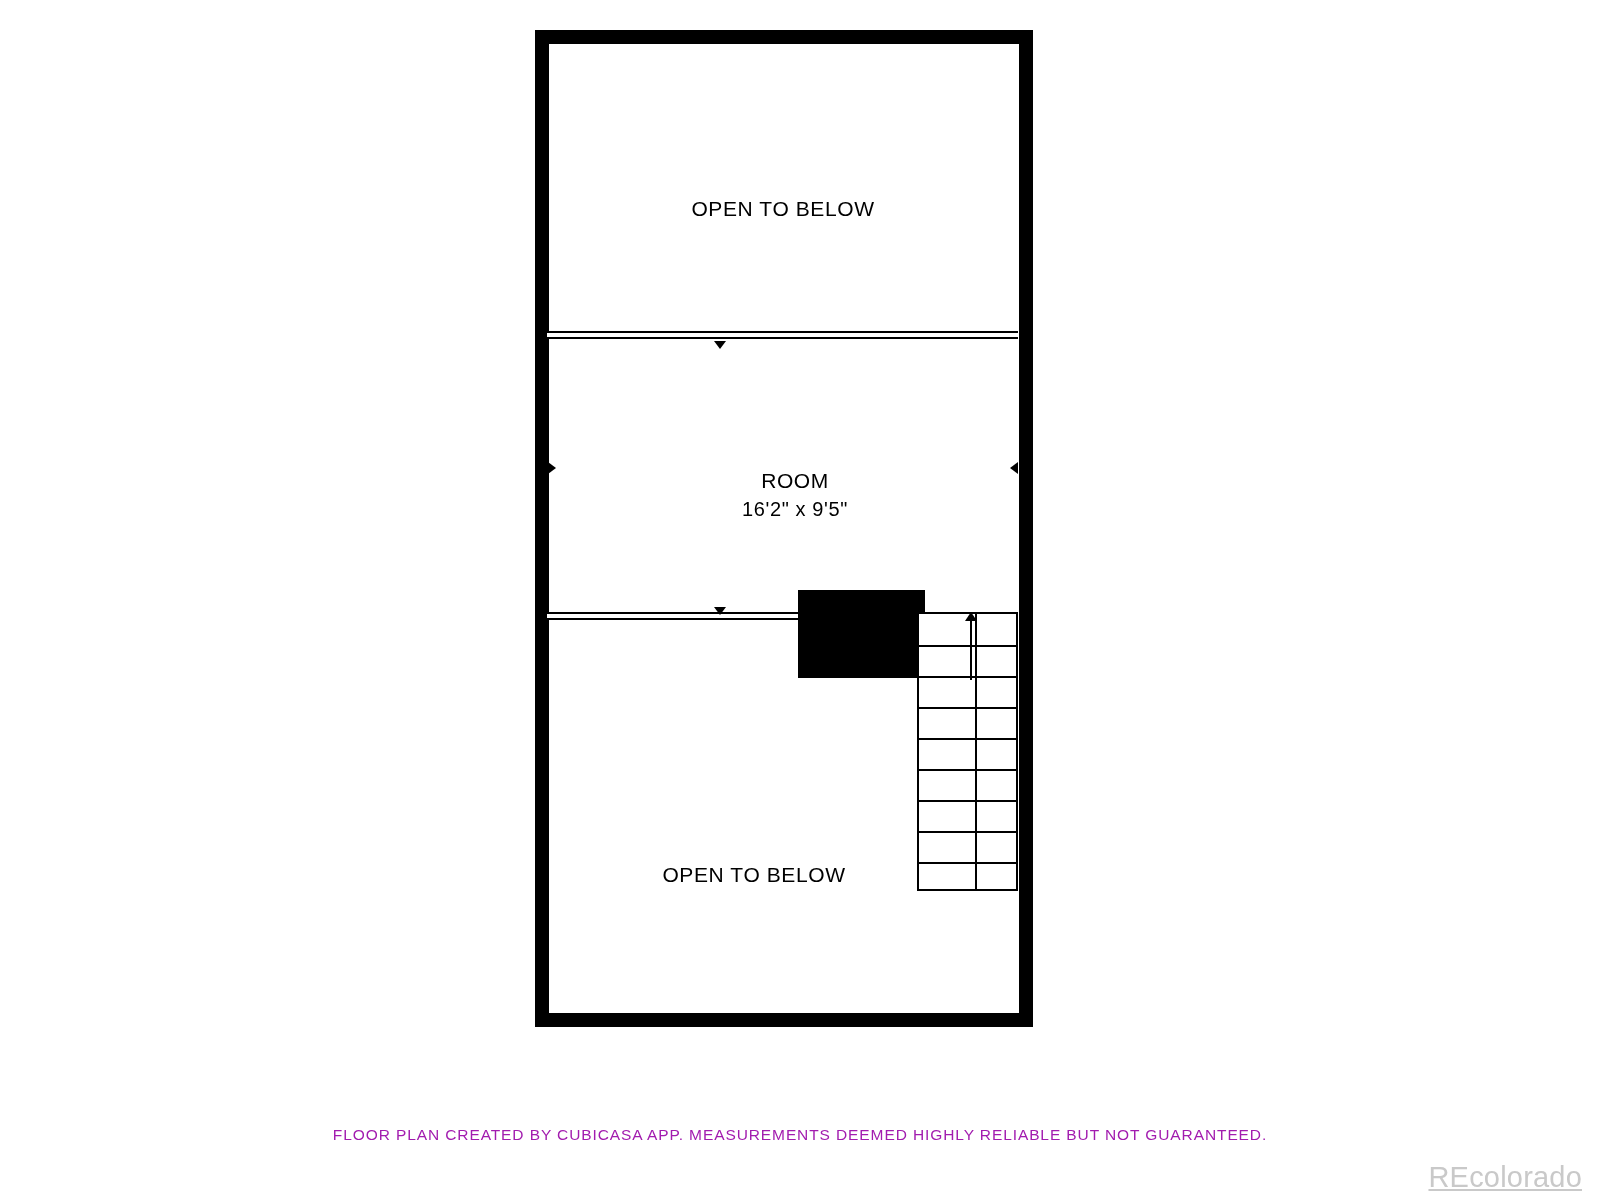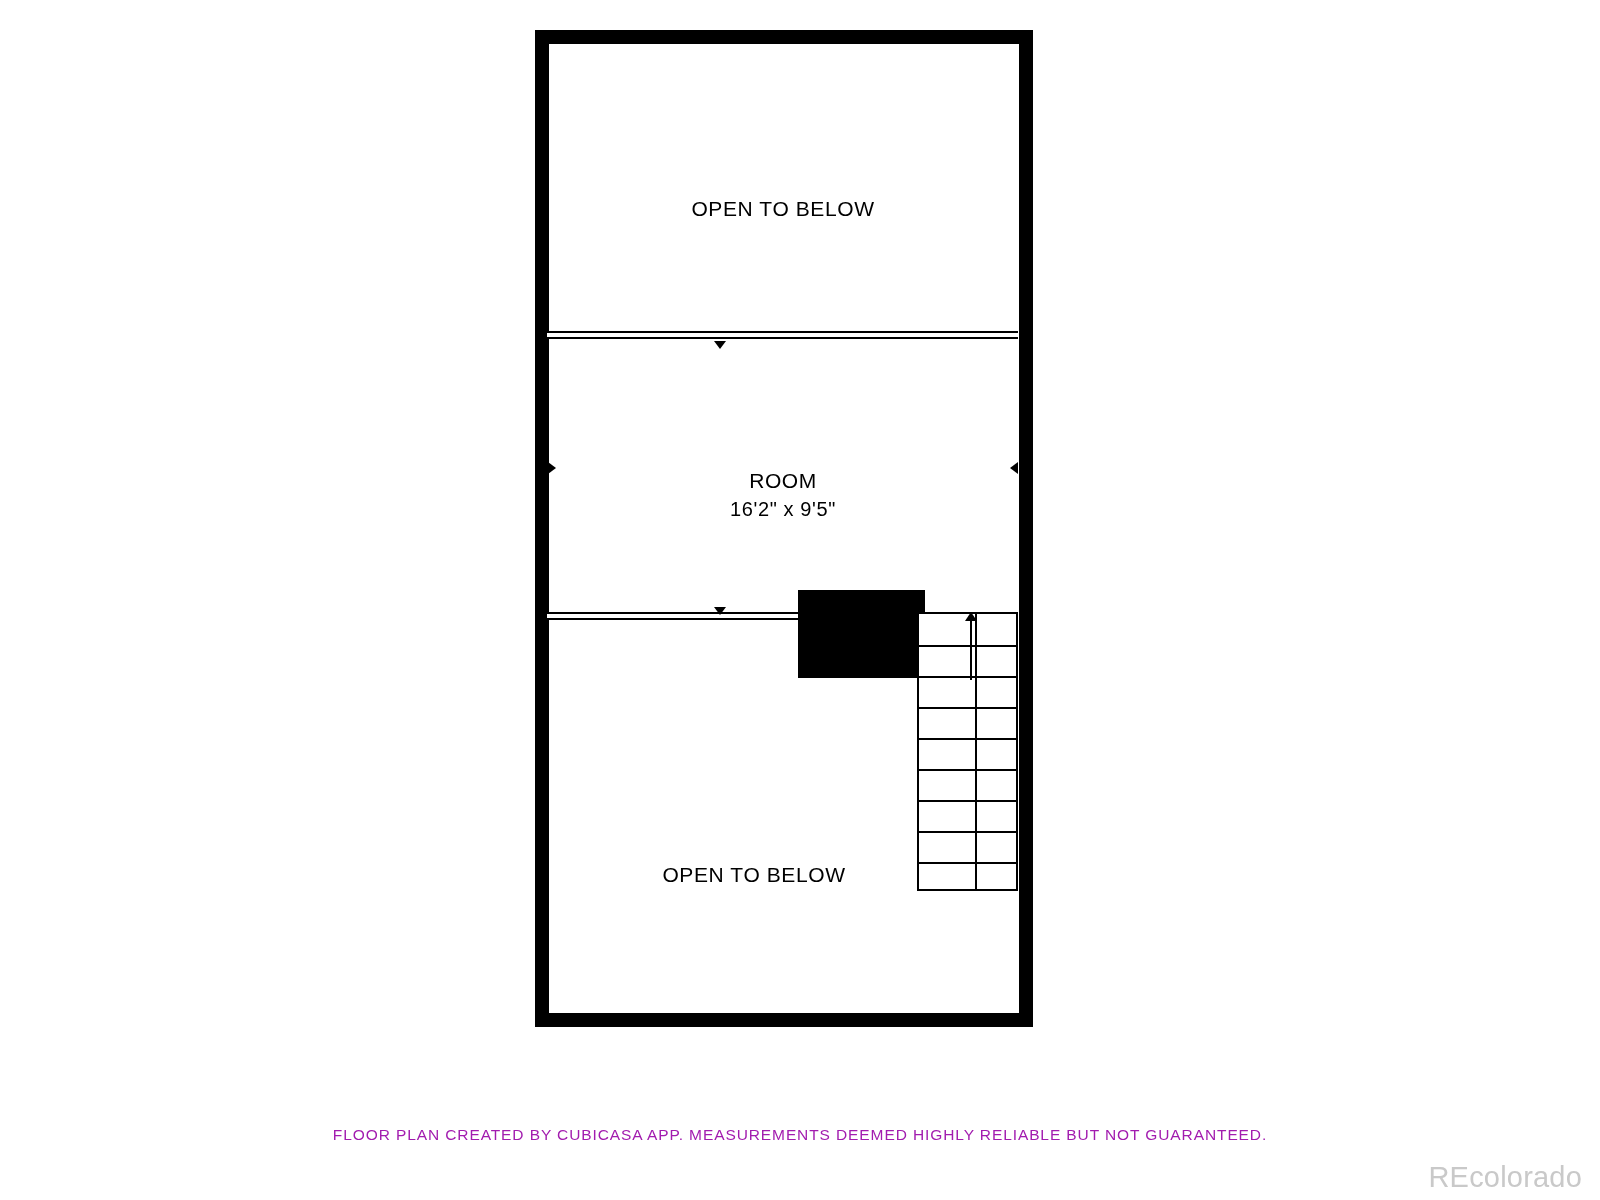--- a/index.html
+++ b/index.html
@@ -151,21 +151,21 @@
     line-height: 28px;
     font-size: 20px;
   }
 
   #label-open-top {
     left: 534px;
     top: 195px;
     width: 498px;
   }
   #label-room {
-    left: 534px;
+    left: 546px;
     top: 467px;
     width: 498px;
   }
   #label-open-bottom {
     left: 505px;
     top: 861px;
     width: 498px;
   }
 
   
@@ -181,20 +181,21 @@
     white-space: nowrap;
   }
 
   .brand {
     position: absolute;
     right: 18px;
     bottom: 6px;
     font-size: 29px;
     color: #c9c9c9;
     letter-spacing: 0.2px;
+    text-decoration: underline;
   }
 </style>
 </head>
 <body>
 
 <div id="plan-canvas">
 
   <div class="outer-wall"></div>
 
   <div class="partition top"></div>

